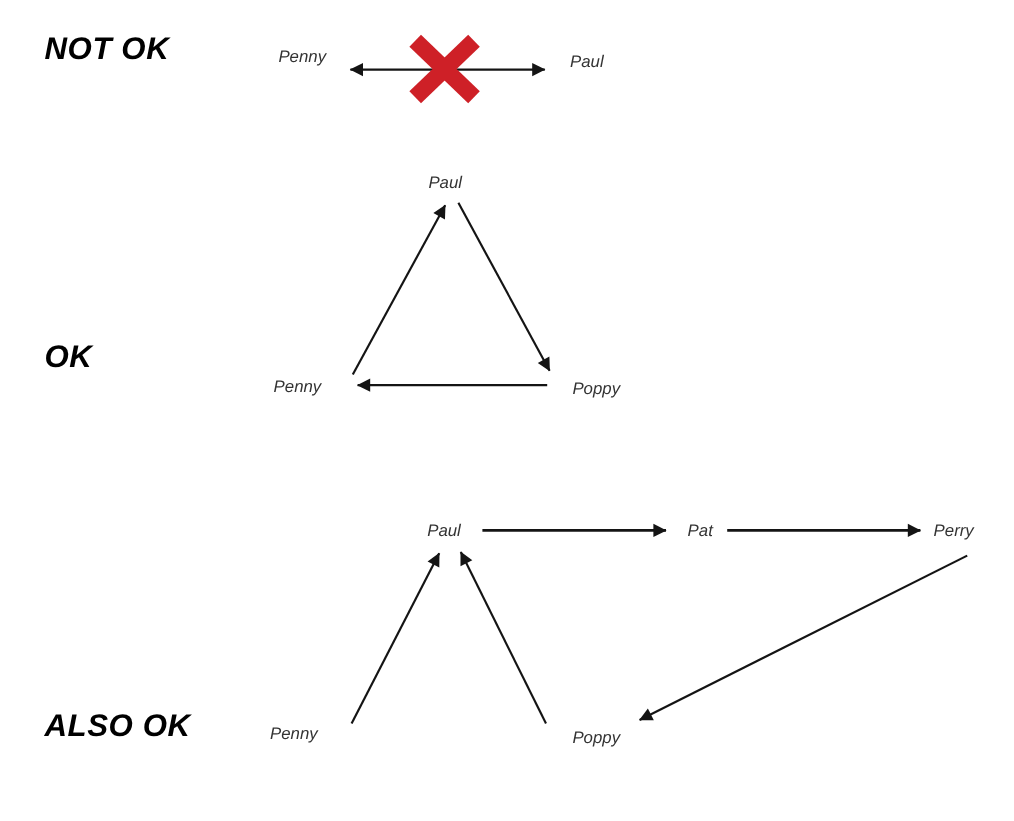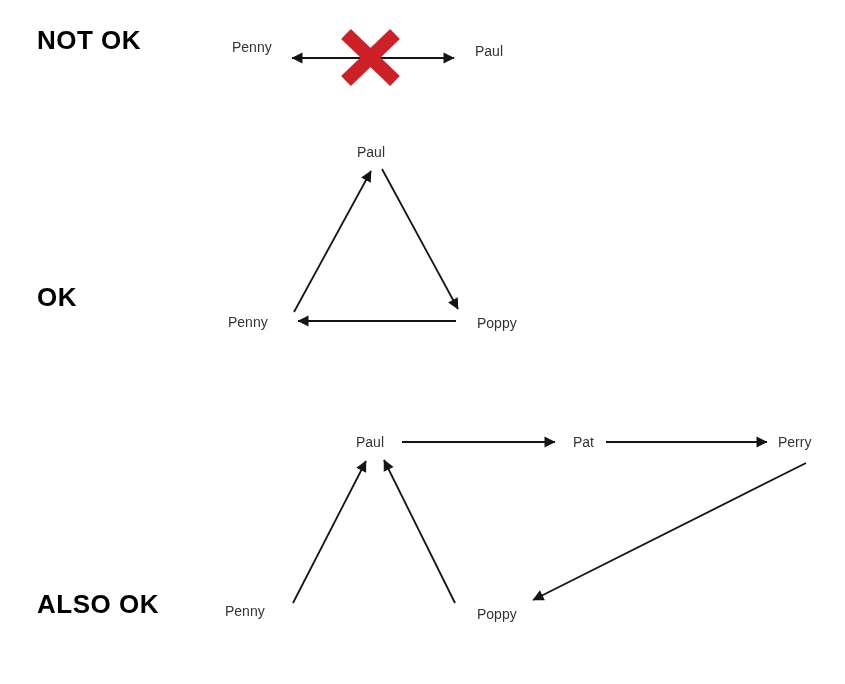--- a/index.html
+++ b/index.html
@@ -13,20 +13,21 @@
   html, body {
     background: var(--page-bg);
     font-family: "Liberation Sans", sans-serif;
   }
   .canvas {
     position: relative;
     width: 845px;
     height: 684px;
     background: var(--page-bg);
     overflow: hidden;
+    font-style: italic;
   }
   svg { display: block; }
   .heading {
     font-family: "Liberation Sans", sans-serif;
     font-size: 26px;
     font-weight: 700;
     fill: var(--heading);
     letter-spacing: 0.5px;
   }
   .node-label {

